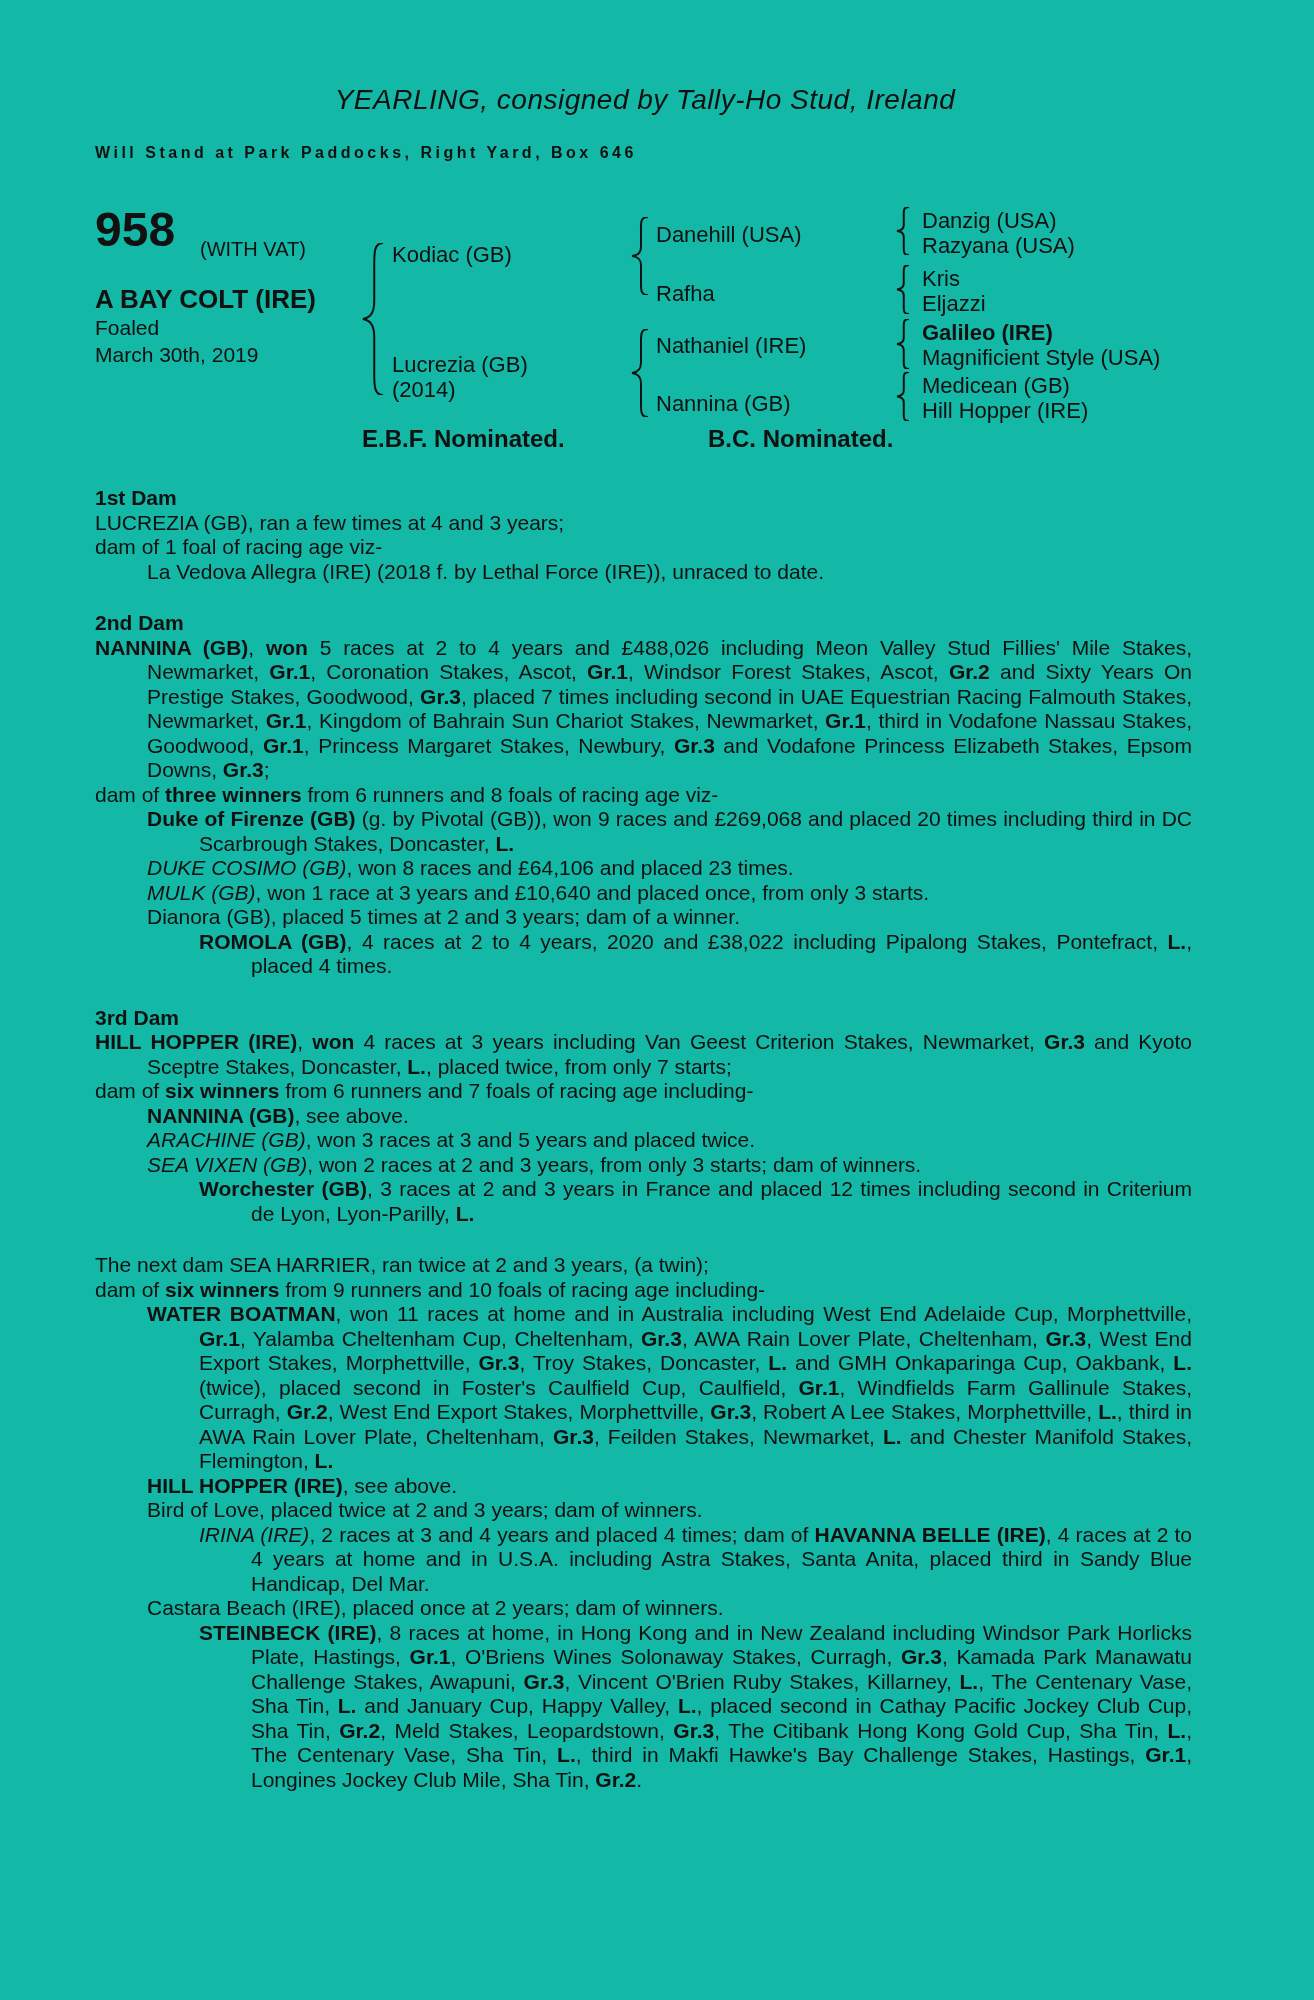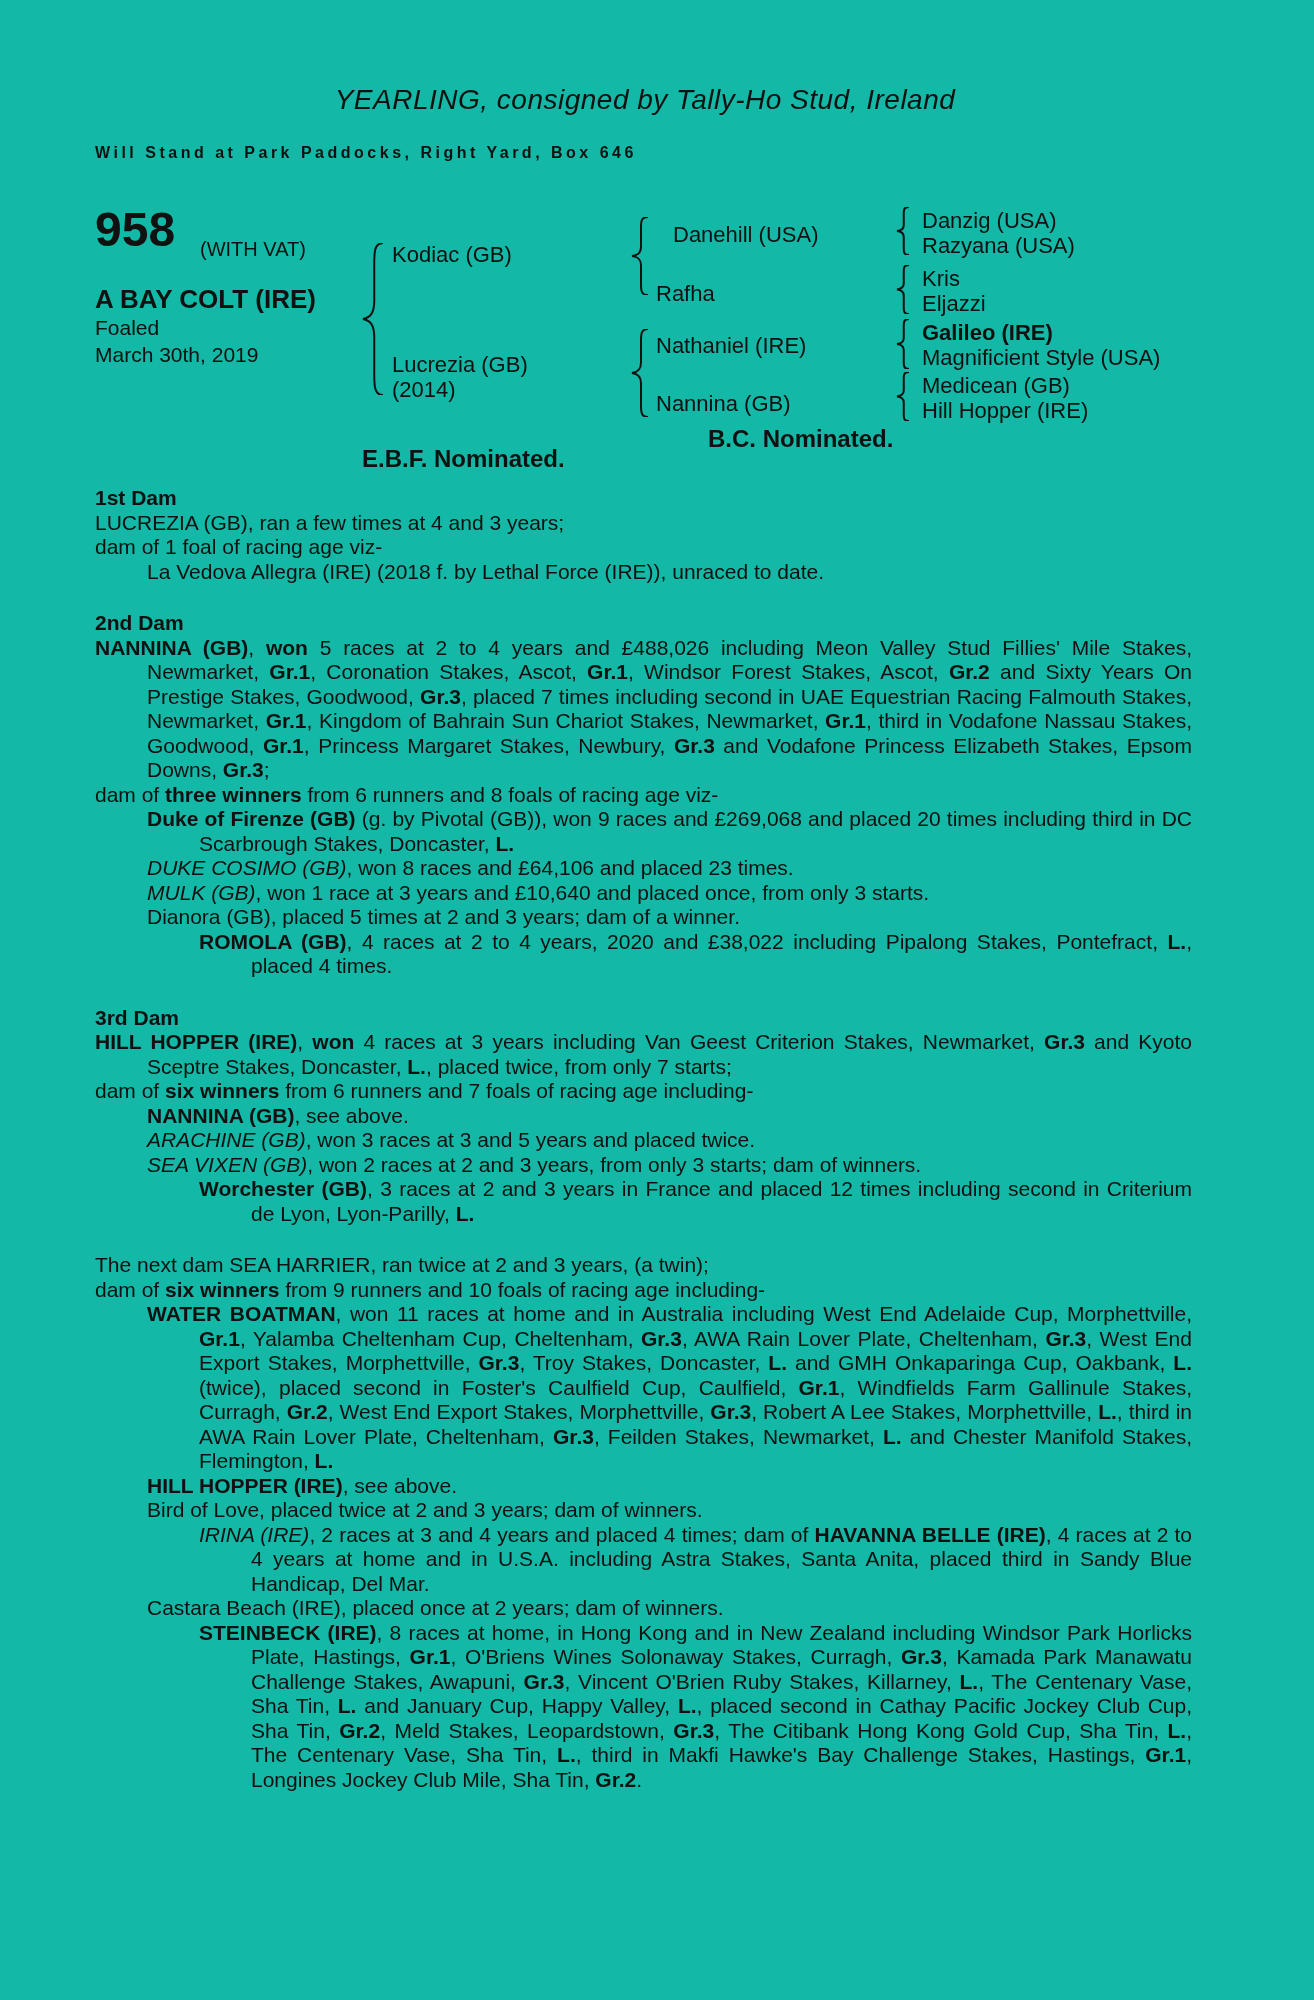--- a/index.html
+++ b/index.html
@@ -88,35 +88,35 @@
     <path d="M20,0 C12,0 13,8 13,20 L13,38 C13,46 10,49 4,50 C10,51 13,54 13,62 L13,80 C13,92 12,100 20,100" fill="none" stroke="#111" stroke-width="2" vector-effect="non-scaling-stroke"></path>
   </svg>
   <svg class="brace" style="left:894px; top:372px; width:18px; height:49px;" viewBox="0 0 24 100" preserveAspectRatio="none">
     <path d="M20,0 C12,0 13,8 13,20 L13,38 C13,46 10,49 4,50 C10,51 13,54 13,62 L13,80 C13,92 12,100 20,100" fill="none" stroke="#111" stroke-width="2" vector-effect="non-scaling-stroke"></path>
   </svg>
 
   <div class="abs ped" style="left:392px; top:242px;">Kodiac (GB)</div>
   <div class="abs ped" style="left:392px; top:352px;">Lucrezia (GB)</div>
   <div class="abs ped" style="left:392px; top:377px;">(2014)</div>
 
-  <div class="abs ped" style="left:656px; top:222px;margin-left:17px;">Danehill (USA)</div>
+  <div class="abs ped" style="left:656px; top:222px;">Danehill (USA)</div>
   <div class="abs ped" style="left:656px; top:281px;">Rafha</div>
   <div class="abs ped" style="left:656px; top:333px;">Nathaniel (IRE)</div>
   <div class="abs ped" style="left:656px; top:391px;">Nannina (GB)</div>
 
   <div class="abs ped" style="left:922px; top:208px;">Danzig (USA)</div>
   <div class="abs ped" style="left:922px; top:233px;">Razyana (USA)</div>
   <div class="abs ped" style="left:922px; top:266px;">Kris</div>
   <div class="abs ped" style="left:922px; top:291px;">Eljazzi</div>
   <div class="abs ped" style="left:922px; top:320px;font-weight:bold;">Galileo (IRE)</div>
   <div class="abs ped" style="left:922px; top:345px;">Magnificient Style (USA)</div>
   <div class="abs ped" style="left:922px; top:373px;text-align:center;">Medicean (GB)</div>
   <div class="abs ped" style="left:922px; top:398px;">Hill Hopper (IRE)</div>
 
-  <div class="abs nominated" style="left:362px; top:425px;margin-top:20px;">E.B.F. Nominated.</div>
+  <div class="abs nominated" style="left:362px; top:425px;">E.B.F. Nominated.</div>
   <div class="abs nominated" style="left:708px; top:425px;">B.C. Nominated.</div>
 
   <div class="body-text">
       <div class="section">
         <div class="sec-heading">1st Dam</div>
         <p class="para lvl0"><span>LUCREZIA (GB), ran a few times at 4 and 3 years;</span></p>
         <p class="para lvl0"><span>dam of 1 foal of racing age viz-</span></p>
         <p class="para lvl1"><span>La Vedova Allegra (IRE) (2018 f. by Lethal Force (IRE)), unraced to date.</span></p>
       </div>
       <div class="section">

